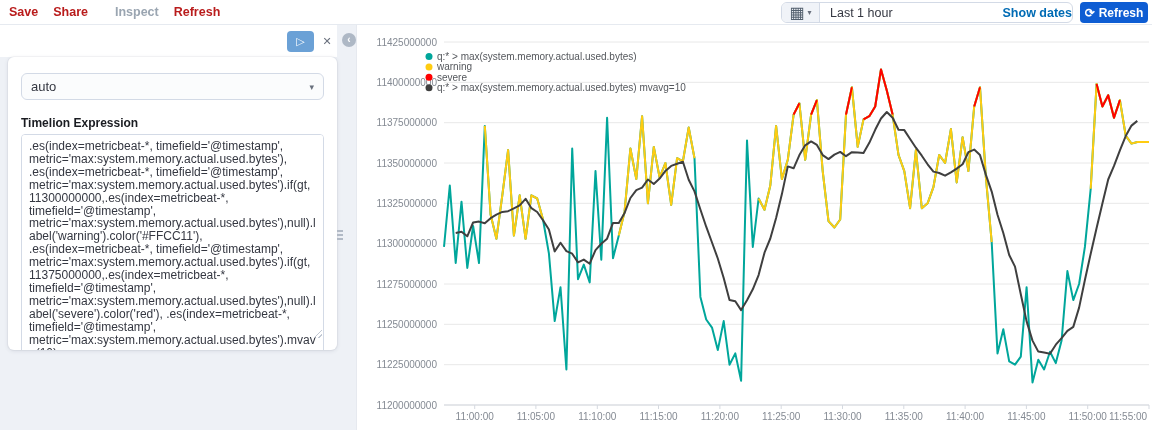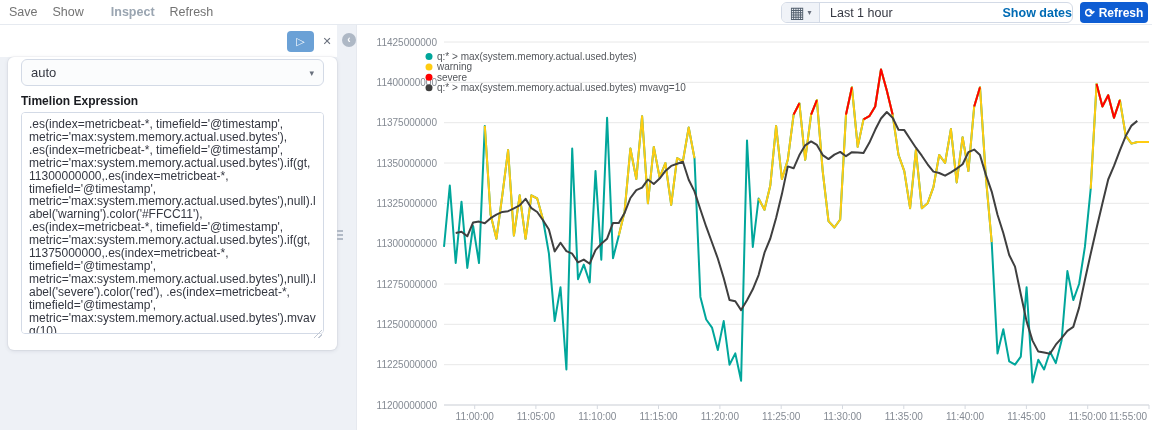--- a/index.html
+++ b/index.html
@@ -9,21 +9,21 @@
     background:#eef1f6;
     position:relative;
     color:#343741;
   }
   
   .topnav {
     position:absolute; top:0; left:0; width:1152px; height:25px;
     background:#fff; border-bottom:1px solid #e6eaf0;
     display:flex; align-items:center; padding-left:9px; z-index:30;
   }
-  .navlink { font-size:12.5px; font-weight:400; color:#737373; margin-right:15px; cursor:pointer; }
+  .navlink { font-size:12.5px; font-weight:700; color:#b91c1c; margin-right:15px; cursor:pointer; }
   .navlink.disabled { color:#9aa5b1; font-weight:600;padding-left:12px; }
   .datepicker {
     position:absolute; top:2px; right:79px; width:292px; height:21px;
     border:1px solid #d3dae6; border-radius:6px; background:#fff;
     display:flex; align-items:center; overflow:hidden;
   }
   .cal-btn {
     width:38px; height:100%; background:#f0f3f8; border-right:1px solid #d3dae6;
     display:flex; align-items:center; justify-content:center; gap:3px; cursor:pointer;
     color:#53606e;
@@ -56,21 +56,21 @@
     display:flex; align-items:center; justify-content:center; line-height:0; cursor:pointer; z-index:10;
   }
   .editor-card {
     position:absolute; top:57px; left:8px; width:329px; height:293px;
     background:#fff; border-radius:6px;
     box-shadow:0 1px 4px rgba(50,60,80,.12), 0 0 0 1px rgba(50,60,80,.04);
     z-index:6; overflow:hidden;
   }
   .form-label { font-size:12px; font-weight:700; color:#1a1c21; margin:8px 13px 4px; }
   .select {
-    margin:2px 13px; height:27px; border:1px solid #d3dae6; border-radius:6px;
+    margin:16px 13px; height:27px; border:1px solid #d3dae6; border-radius:6px;
     background:#fbfcfd; display:flex; align-items:center; padding:0 9px;
     font-size:13px; color:#343741; cursor:pointer;
   }
   .select .chev { margin-left:auto; color:#69707d; font-size:9px; }
   .expr {
     display:block; margin:3px 13px 0; width:303px; height:222px;
     border:1px solid #d3dae6; border-radius:4px; resize:none;
     font-family:"Liberation Sans", sans-serif; font-size:12px; line-height:12.9px;
     color:#343741; padding:5px 7px; background:#fff; outline:none;
   }
@@ -91,21 +91,21 @@
   }
   svg text { font-family:"Liberation Sans", sans-serif; }
   .tick-label { font-size:10px; fill:#848a93; }
   .legend-label { font-size:10px; fill:#54575c; }
 </style>
 </head>
 <body>
 
 <div class="topnav">
   <span class="navlink">Save</span>
-  <span class="navlink">Show</span>
+  <span class="navlink">Share</span>
   <span class="navlink disabled">Inspect</span>
   <span class="navlink">Refresh</span>
 
   <div class="datepicker">
     <div class="cal-btn">
       <span>▦</span>
       <span class="chev">▾</span>
     </div>
     <span class="quick-label">Last 1 hour</span>
     <span class="show-dates">Show dates</span>

